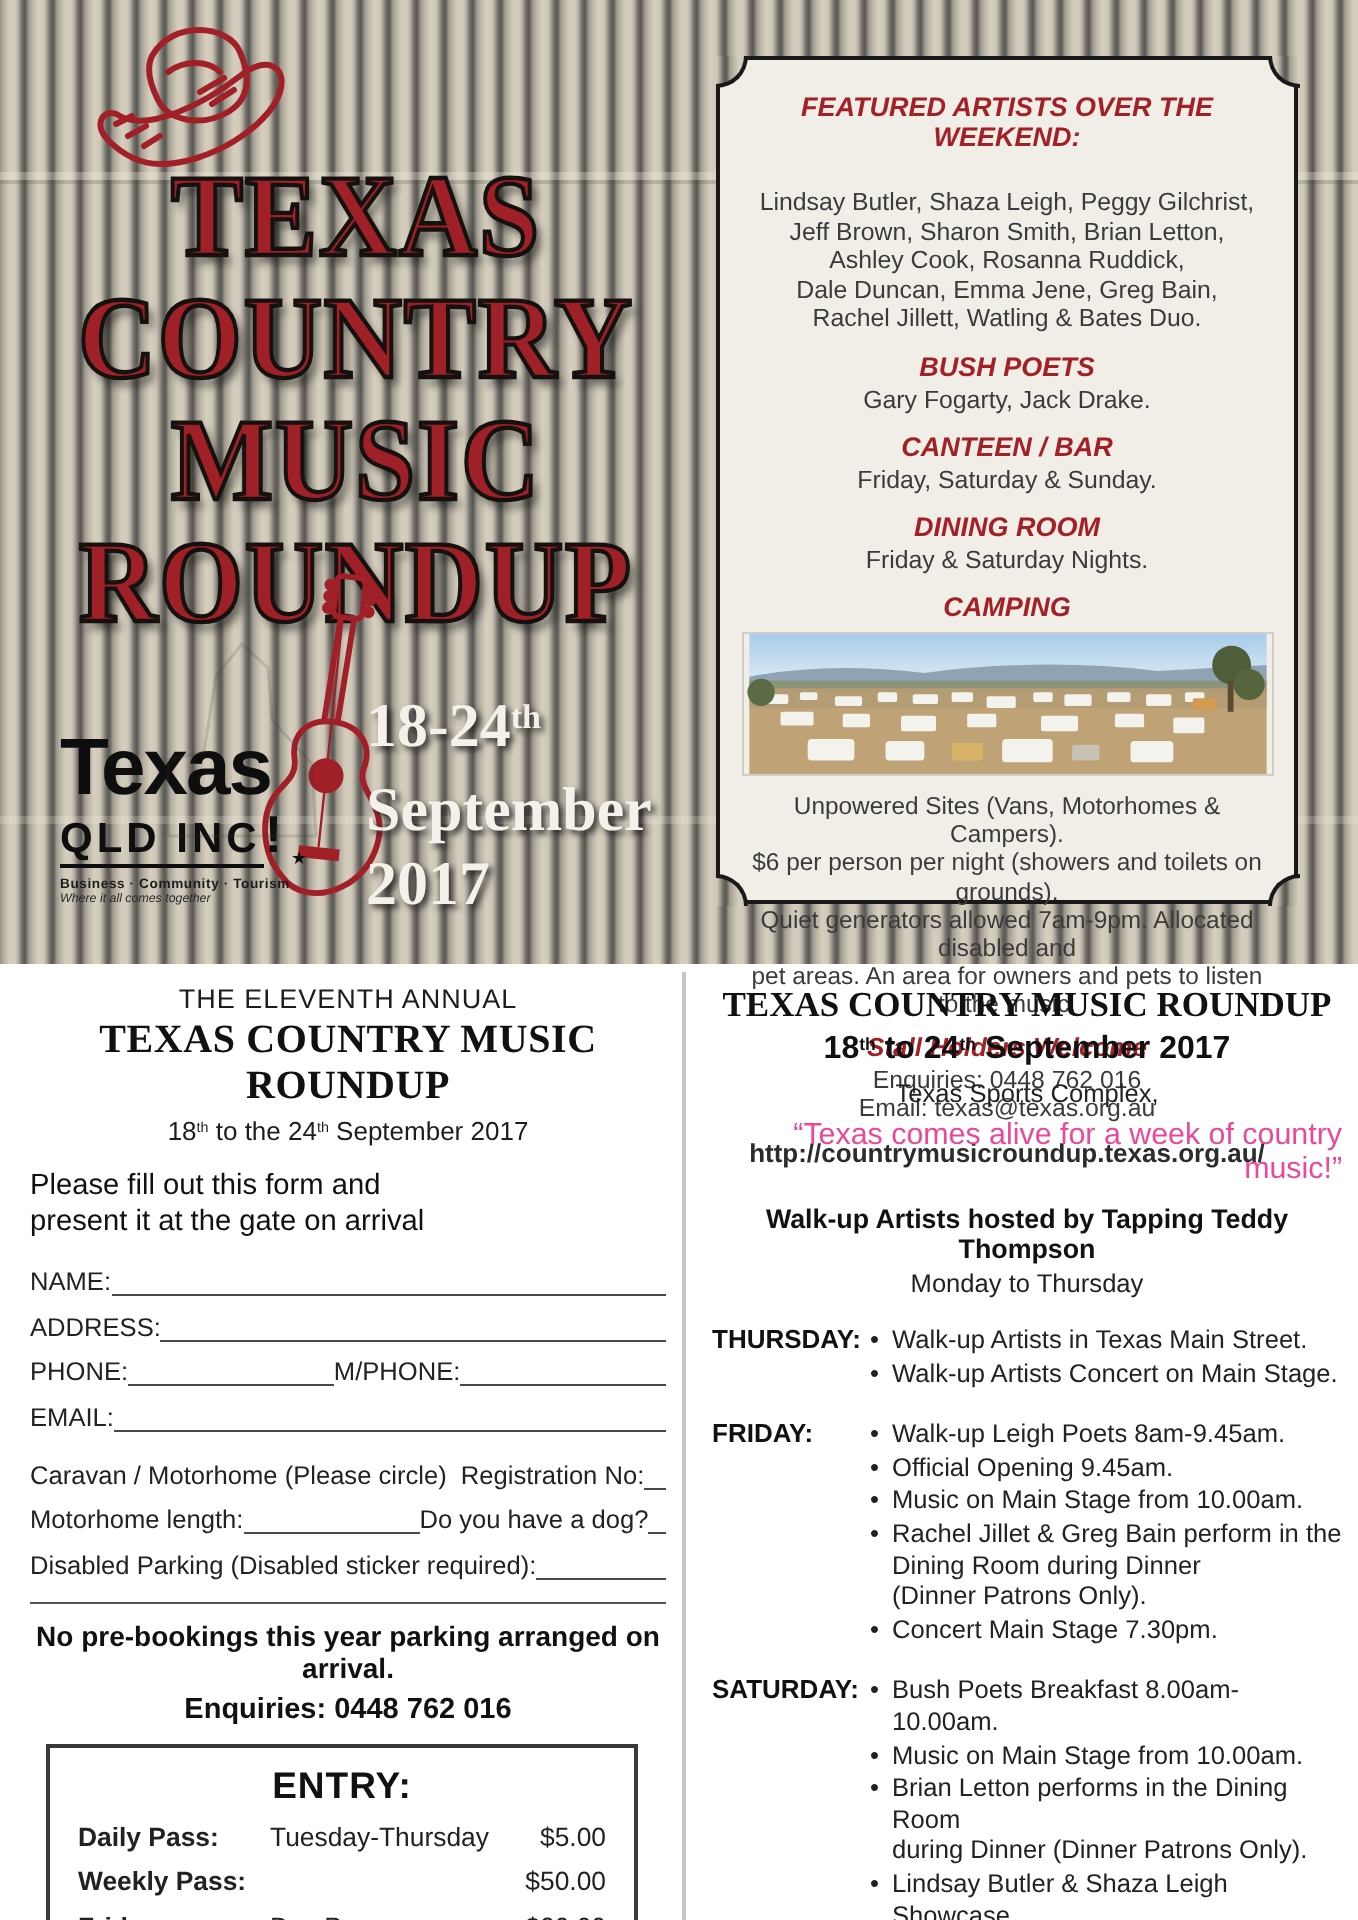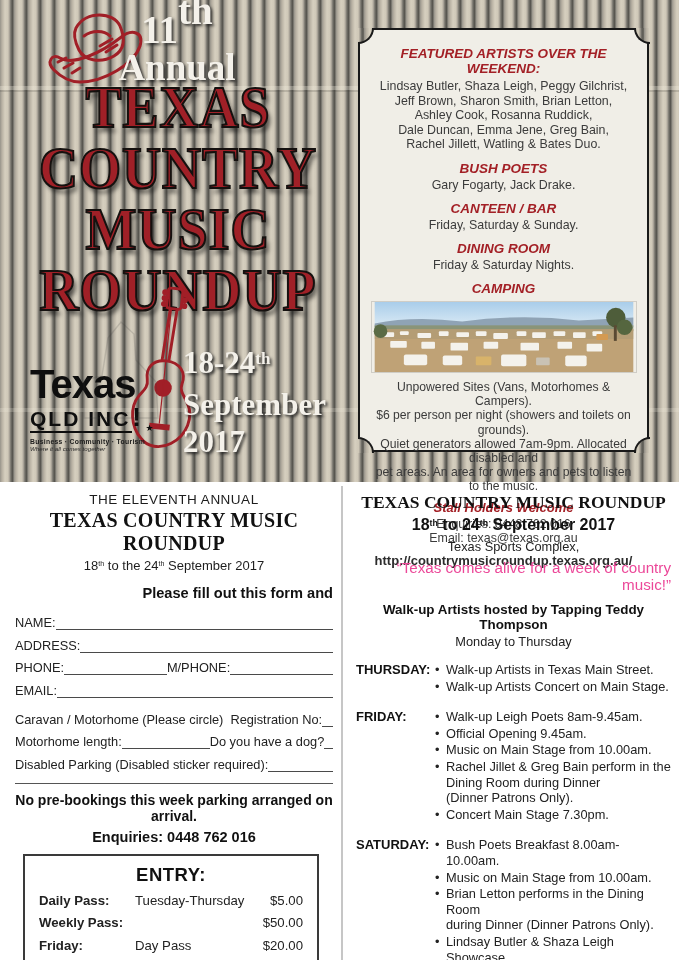--- a/index.html
+++ b/index.html
@@ -72,39 +72,39 @@
   .logo .tag2 { font-size:6.2px; font-style:italic; color:#2a2a2a; }
 
   
   .info-box {
     position:absolute; left:358px; top:28px; width:291px; height:424px;
     background:#f0eee7; border:2.5px solid #191919; border-radius:3px;
     text-align:center; color:#3b3b3b;
     padding:16px 10px 0 10px;
   }
   .red-head { color:#a32026; font-weight:bold; font-style:italic; font-size:13.5px; }
-  .artists { font-size:12.4px; line-height:14.6px; margin-top:3px; color:#3b3b3b; }
+  .artists { font-size:12.4px; line-height:14.6px; margin-top:18px; color:#3b3b3b; }
   .ib-section { margin-top:9px; }
   .ib-body { font-size:12.4px; margin-top:2px; }
   .camping-photo { margin-top:5px; border:1px solid #cfcdc6; }
   .camp-lines { font-size:12.2px; line-height:14.2px; margin-top:3px; }
   .stall { margin-top:6px; font-size:13px; }
   .contact { font-size:12.4px; line-height:14.5px; margin-top:2px; }
   .url { font-size:13px; font-weight:bold; margin-top:7px; color:#2c2c2c; }
 
   
   .divider { position:absolute; left:341px; top:486px; width:2px; height:474px; background:#c6c6c6; }
 
   .col-left  { position:absolute; left:15px;  top:492px; width:318px; }
   .col-right { position:absolute; left:356px; top:492px; width:315px; }
 
   .small-head { text-align:center; font-size:13.5px; letter-spacing:.5px; color:#1d1d1d; }
   .big-head { text-align:center; font-family:"Liberation Serif", serif; font-weight:bold; font-size:20px; letter-spacing:.3px; color:#111; margin-top:2px; }
   .date-line { text-align:center; font-size:13px; margin-top:3px; color:#1d1d1d; }
-  .please { text-align:right; font-weight:bold; font-size:14.6px; line-height:18px; margin-top:11px; color:#111; }
+  .please { text-align:left; font-weight:normal; font-size:14.6px; line-height:18px; margin-top:11px; color:#111; }
 
   .form-area { margin-top:13px; font-size:12.8px; color:#222; }
   .frow { display:flex; align-items:flex-end; margin-bottom:7.6px; }
   .fl { flex:1; border-bottom:1.2px solid #4a4a4a; height:13px; }
   .fl.short { flex:0 0 88px; }
   .gap8 { width:7px; }
   .mt14 { margin-top:14px; }
   .sep { border:none; border-top:1.3px solid #555; margin-top:11px; }
   .note { text-align:center; font-weight:bold; font-size:14px; margin-top:8px; color:#111; }
   .note2 { text-align:center; font-weight:bold; font-size:14.5px; margin-top:5px; color:#111; }
@@ -138,24 +138,20 @@
   <svg class="hat" width="120" height="95" viewBox="0 0 120 95">
     <g fill="none" stroke="#a11f27" stroke-width="3" stroke-linecap="round">
       <path d="M14,64 C6,56 12,47 20,52 C34,60 62,46 80,32 C92,22 104,26 100,40 C94,58 64,76 40,76 C28,76 20,70 14,64 Z"></path>
       <path d="M36,22 C46,4 74,6 80,20 C86,34 84,44 74,50 C60,58 44,54 39,44 C35,36 33,28 36,22 Z"></path>
       <path d="M44,30 C52,24 64,24 70,30"></path>
       <path d="M18,56 l8,-4 M24,62 l9,-5 M32,67 l8,-5"></path>
       <path d="M60,40 l12,-7 M66,46 l11,-7"></path>
     </g>
   </svg>
 
-  <div class="annual">
-    <div><span class="num">11</span><span class="sup num">th</span></div>
-    <div class="word">Annual</div>
-  </div>
 
   <div class="title-stack">
     <div class="title-line">TEXAS</div>
     <div class="title-line">COUNTRY</div>
     <div class="title-line">MUSIC</div>
     <div class="title-line">ROUNDUP</div>
   </div>
 
   <svg class="guitar" width="95" height="175" viewBox="0 0 90 180">
     <g fill="none" stroke="#a11f27" stroke-width="3">
@@ -293,20 +289,21 @@
 
 <div class="divider"></div>
 
 <div class="col-left">
   <div class="small-head">THE ELEVENTH ANNUAL</div>
   <div class="big-head">TEXAS COUNTRY MUSIC ROUNDUP</div>
   <div class="date-line"><span>18</span><span class="sup">th</span><span> to the </span><span>24</span><span class="sup">th</span><span> September 2017</span></div>
 
   <div class="please">
     <div>Please fill out this form and</div>
+    <div>present it at the gate on arrival</div>
   </div>
 
   <div class="form-area">
     <div class="frow">
         <span>NAME:</span>
         <span class="fl"></span>
       </div>
     <div class="frow">
         <span>ADDRESS:</span>
         <span class="fl"></span>
@@ -335,21 +332,21 @@
         <span class="fl"></span>
       </div>
     <div class="frow">
         <span>Disabled Parking (Disabled sticker required):</span>
         <span class="fl"></span>
       </div>
   </div>
 
   <hr class="sep">
 
-  <div class="note">No pre-bookings this week parking arranged on arrival.</div>
+  <div class="note">No pre-bookings this year parking arranged on arrival.</div>
   <div class="note2">Enquiries: 0448 762 016</div>
 
   <div class="entry-box">
     <div class="entry-title">ENTRY:</div>
     <div class="erow gap">
         <span class="elabel">Daily Pass:</span>
         <span class="edesc">Tuesday-Thursday</span>
         <span class="eprice">$5.00</span>
       </div>
     <div class="erow gap">

